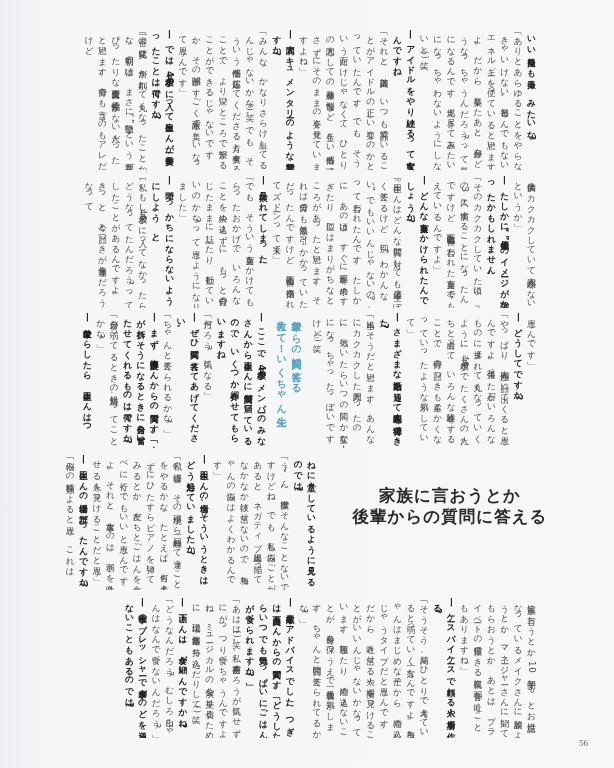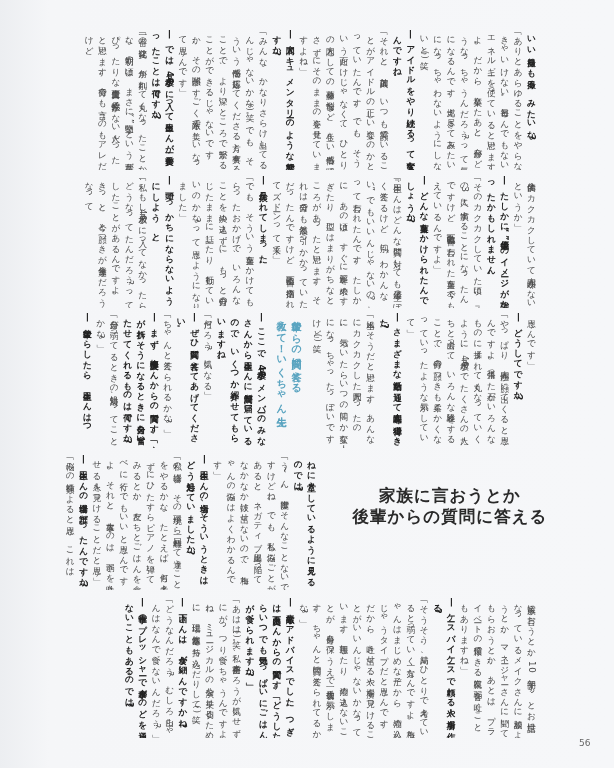--- a/index.html
+++ b/index.html
@@ -6,21 +6,21 @@
   body{width:614px;height:768px;background:#f3f4f6;position:relative;overflow:hidden;
        font-family:"DejaVu Sans","Liberation Sans",sans-serif;color:#3a3a3a;}
   .page{position:absolute;inset:0;background:linear-gradient(90deg,#eceef1 0%,#f5f6f8 8%,#f6f7f9 100%);}
   .band{position:absolute;writing-mode:vertical-rl;font-size:8.6px;line-height:13.4px;
         letter-spacing:0.6px;color:#4a4a4a;overflow:hidden;}
   .band p{margin:0;}
   .q{font-weight:bold;color:#222;}
   .sub{color:#5aa4c0;font-weight:bold;font-size:10px;line-height:15px;margin:0 6px !important;}
   .headline{position:absolute;left:325px;top:485px;width:250px;text-align:center;
             font-weight:bold;font-size:16.5px;line-height:21px;color:#2a2a2a;letter-spacing:1px;}
-  .pnum{position:absolute;left:579px;top:738px;font-size:9px;color:#666;}
+  .pnum{position:absolute;left:579px;top:738px;font-size:9px;color:#666;font-family:Liberation Serif, serif;}
 </style>
 </head>
 <body>
 
 <div class="page">
 
   <div class="band" id="b1" style="left:48px;top:30px;width:490px;height:140px;">
       <p class="q">いい自撮りも撮る、みたいな?</p>
       <p class="a">「ありとあらゆることをやらなきゃいけない。毎日とんでもないエネルギーを使っていると思いますよ。だから、卒業したあと、自分がどうなっちゃうんだろう?って気になるんです。燃え尽きて灰みたいになっちゃわないようにしないと(笑)」</p>
       <p class="q">―アイドルをやり続けるって大変なんですね。</p>

